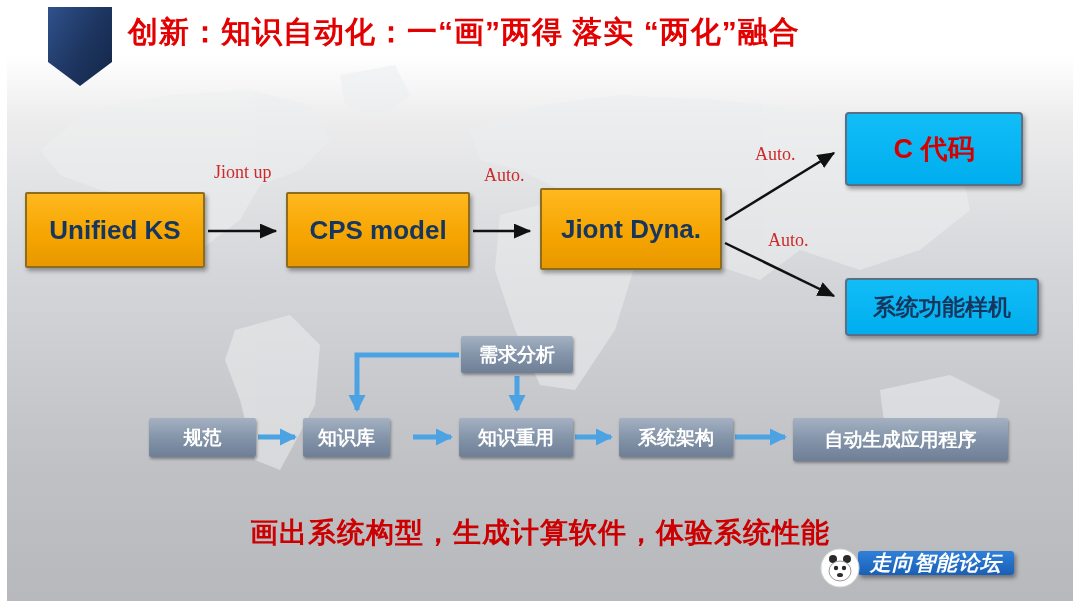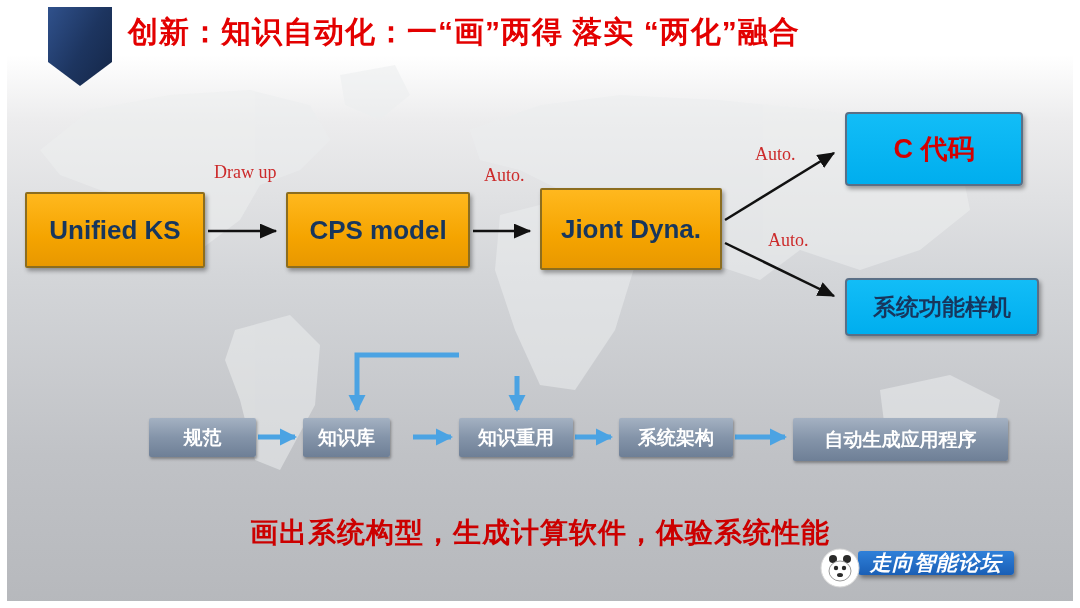--- a/index.html
+++ b/index.html
@@ -111,25 +111,28 @@
   <div class="node node-orange" style="left:286px;top:192px;width:184px;height:76px;">
     <span>CPS model</span>
   </div>
   <div class="node node-cyan" style="left:845px;top:112px;width:178px;height:74px;color:#d40000;font-size:27px;">
     <span>C 代码</span>
   </div>
   <div class="node node-cyan" style="left:845px;top:278px;width:194px;height:58px;color:#17365d;font-size:23px;">
     <span>系统功能样机</span>
   </div>
 
-  <div class="edge-label" style="left:214px;top:162px;">Draw up</div>
+  <div class="edge-label" style="left:214px;top:162px;">Jiont up</div>
   <div class="edge-label" style="left:484px;top:165px;">Auto.</div>
   <div class="edge-label" style="left:755px;top:144px;">Auto.</div>
   <div class="edge-label" style="left:768px;top:230px;">Auto.</div>
 
+  <div class="node node-gray" style="left:461px;top:336px;width:112px;height:37px;">
+    <span>需求分析</span>
+  </div>
   <div class="node node-gray" style="left:149px;top:418px;width:107px;height:39px;">
     <span>规范</span>
   </div>
   <div class="node node-gray" style="left:303px;top:418px;width:87px;height:39px;">
     <span>知识库</span>
   </div>
   <div class="node node-gray" style="left:459px;top:418px;width:114px;height:39px;">
     <span>知识重用</span>
   </div>
   <div class="node node-gray" style="left:619px;top:418px;width:114px;height:39px;">

